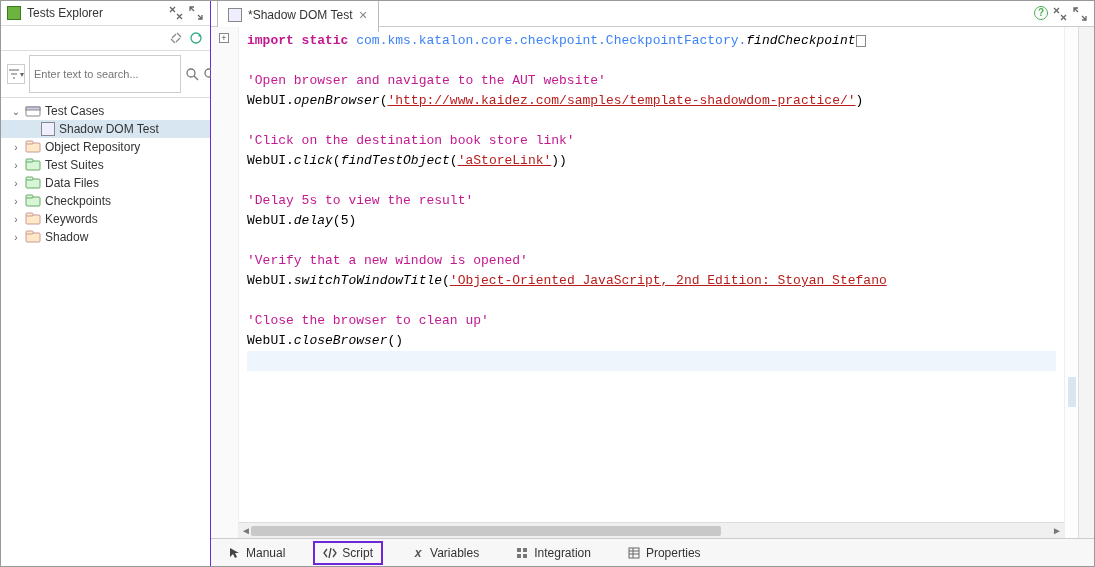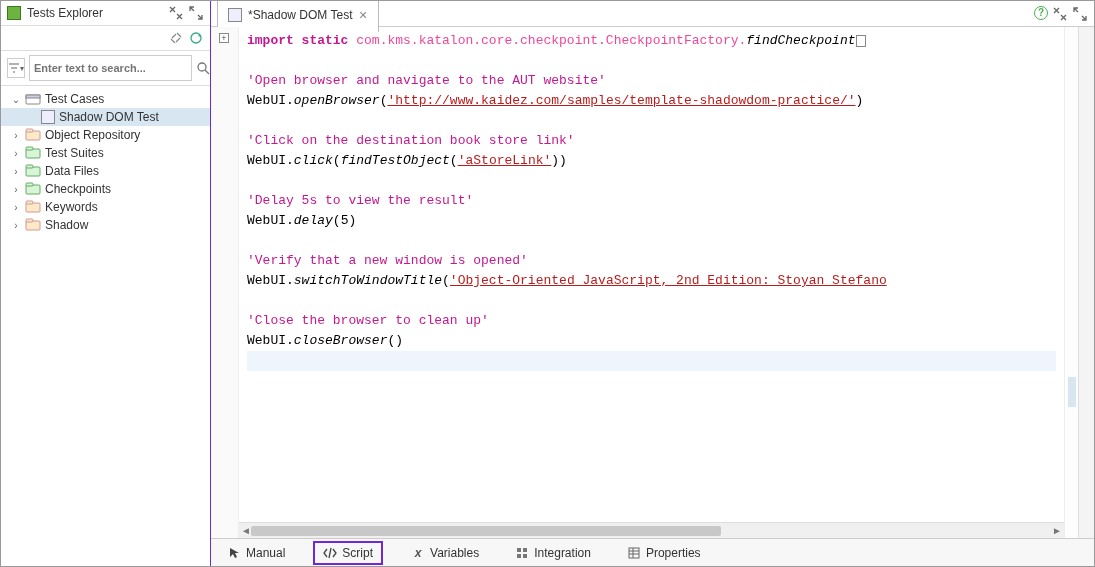--- a/index.html
+++ b/index.html
@@ -37,21 +37,21 @@
 .tb-icon { width: 16px; height: 16px; display:inline-flex; align-items:center; justify-content:center; color:#666; }
 .toolbar-row2 {
   display:flex; justify-content:flex-end; gap:4px; padding:4px 6px;
   border-bottom:1px solid #ddd;
 }
 .search-row {
   display:flex; align-items:center; gap:4px; padding:4px 6px;
   border-bottom:1px solid #ddd;
 }
 .search-input {
-  flex:1; border:1px solid #ccc; padding:6px 4px; font-size:11px; color:#999;font-weight:bold;
+  flex:1; border:1px solid #ccc; padding:12px 4px; font-size:11px; color:#999;
 }
 .filter-drop {
   width:24px; height:20px; border:1px solid #ccc; display:flex; align-items:center; justify-content:center;
 }
 .tree {
   flex:1; overflow:auto; padding:4px 0;
 }
 .tree-item {
   display:flex; align-items:center; gap:4px;
   padding:2px 6px 2px 10px;
@@ -100,21 +100,21 @@
   flex:1; overflow:hidden; padding:4px 8px;
 }
 .code {
   font-family: Consolas, "Courier New", monospace;
   font-size: 13px;
   line-height: 20px;
   white-space: pre;
   color:#000;
 }
 .kw { color:#c21990; font-weight:bold; }
-.pkg { color:#ec4899; }
+.pkg { color:#3b82f6; }
 .str { color:#b91c1c;text-decoration:underline; }
 .com { color:#c21990; }
 .mem { color:#000; font-style:italic; }
 .call { font-style: italic; }
 .eol-box { display:inline-block; width:10px; height:12px; border:1px solid #888; vertical-align:middle; }
 .cursor-line { background:#eef5fc; }
 .hscroll {
   height:16px; background:#f0f0f0; border-top:1px solid #ddd;
   display:flex; align-items:center; position:relative;
 }

